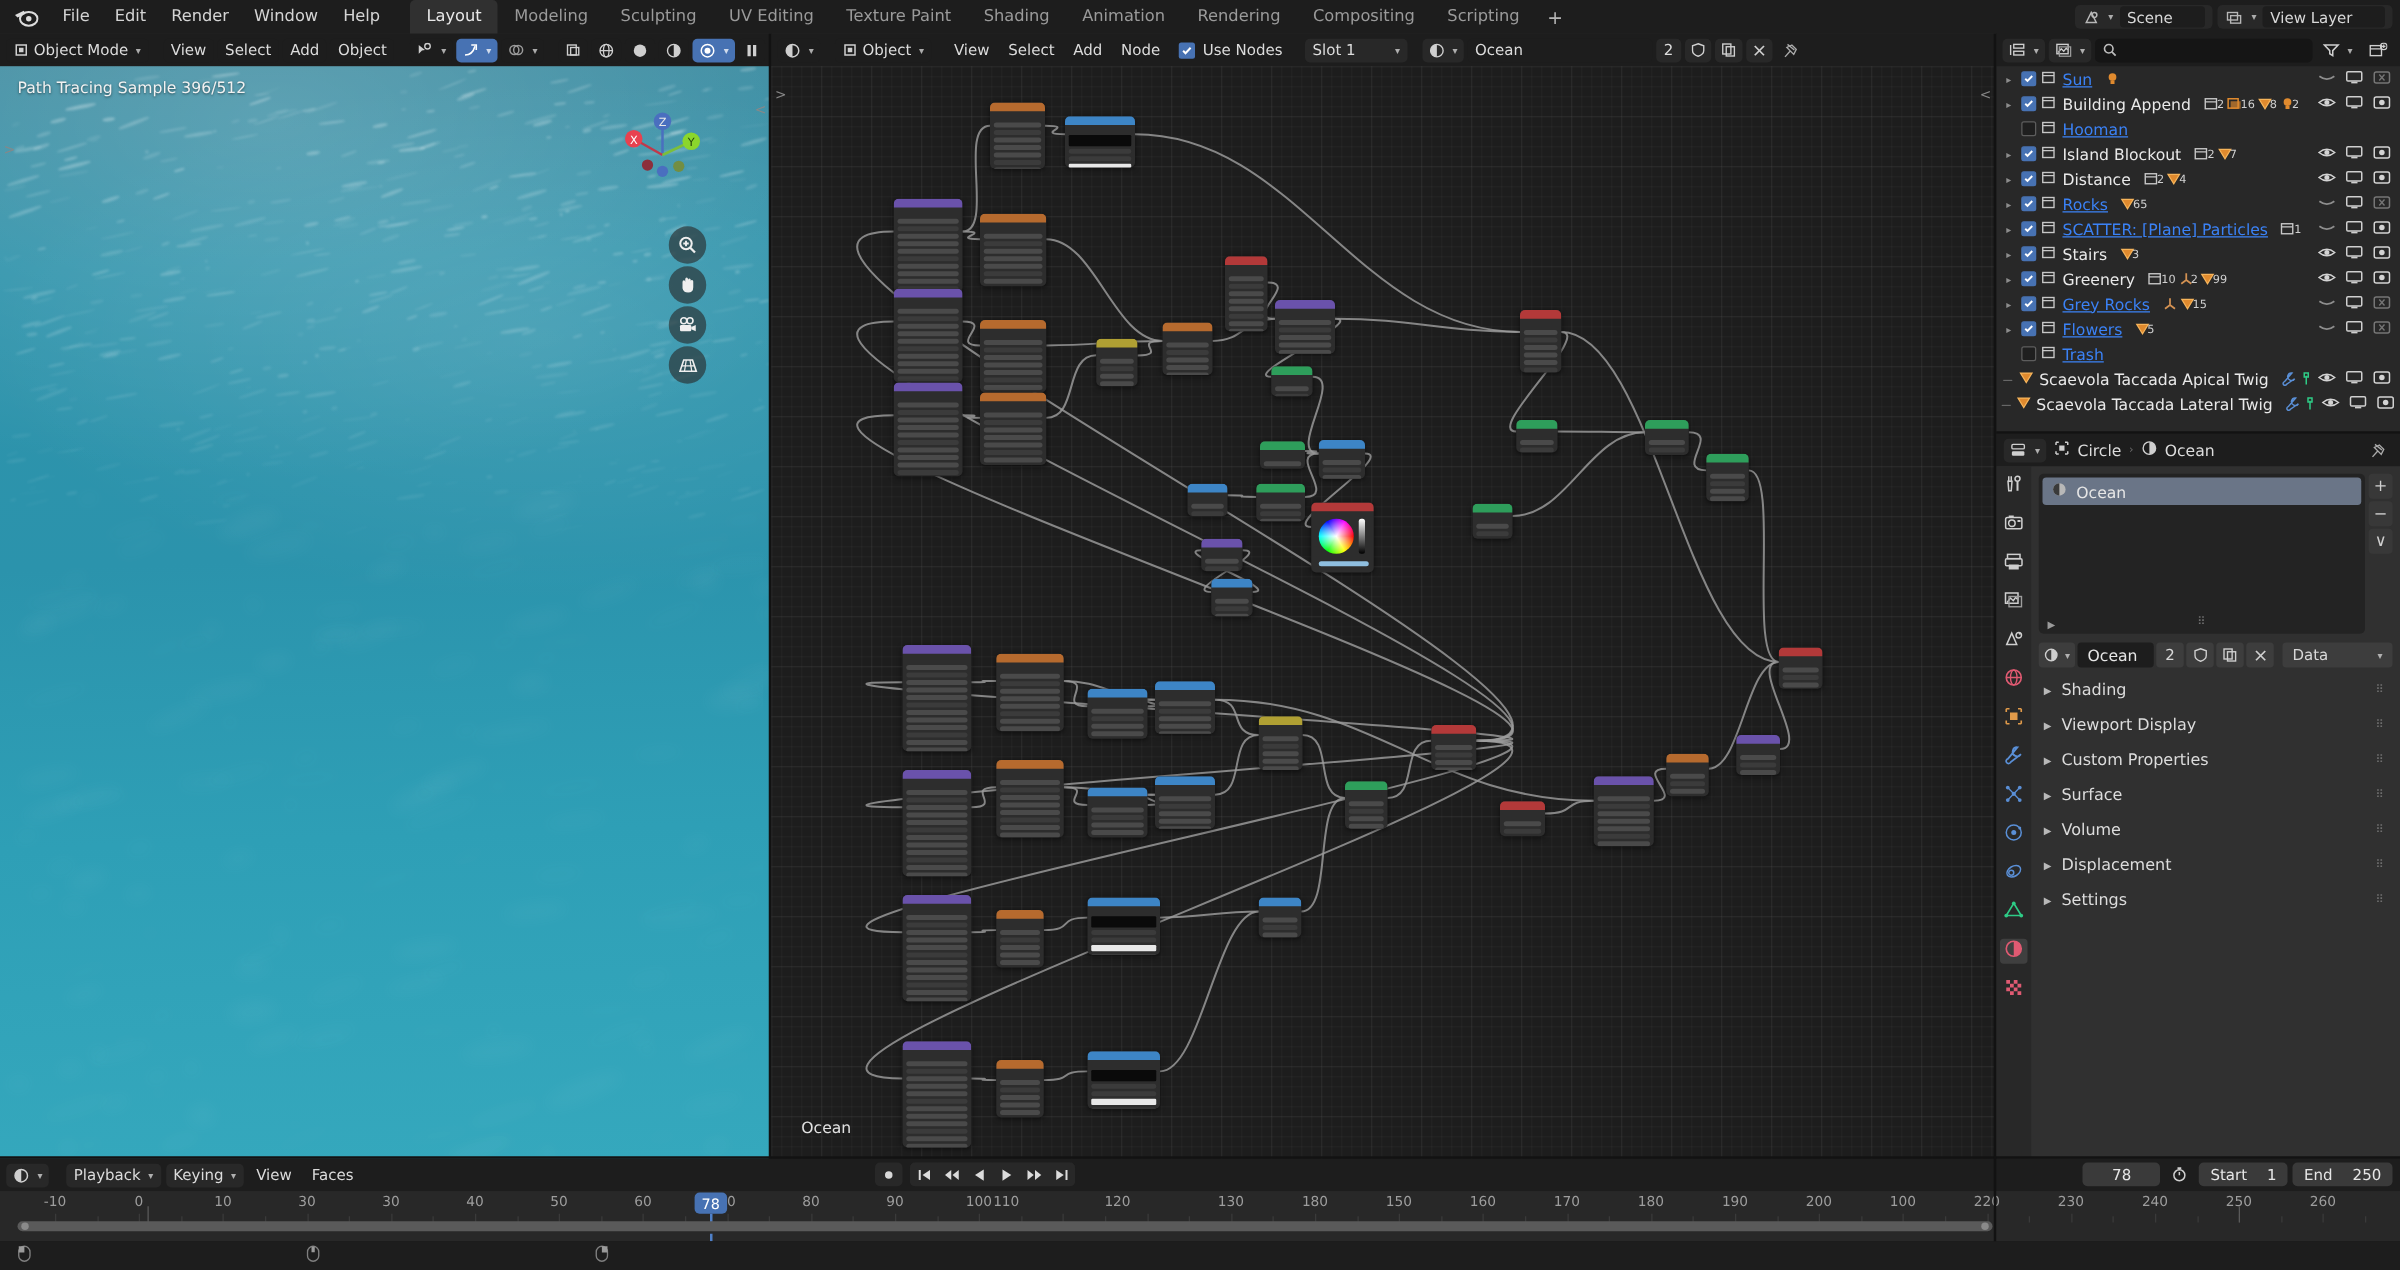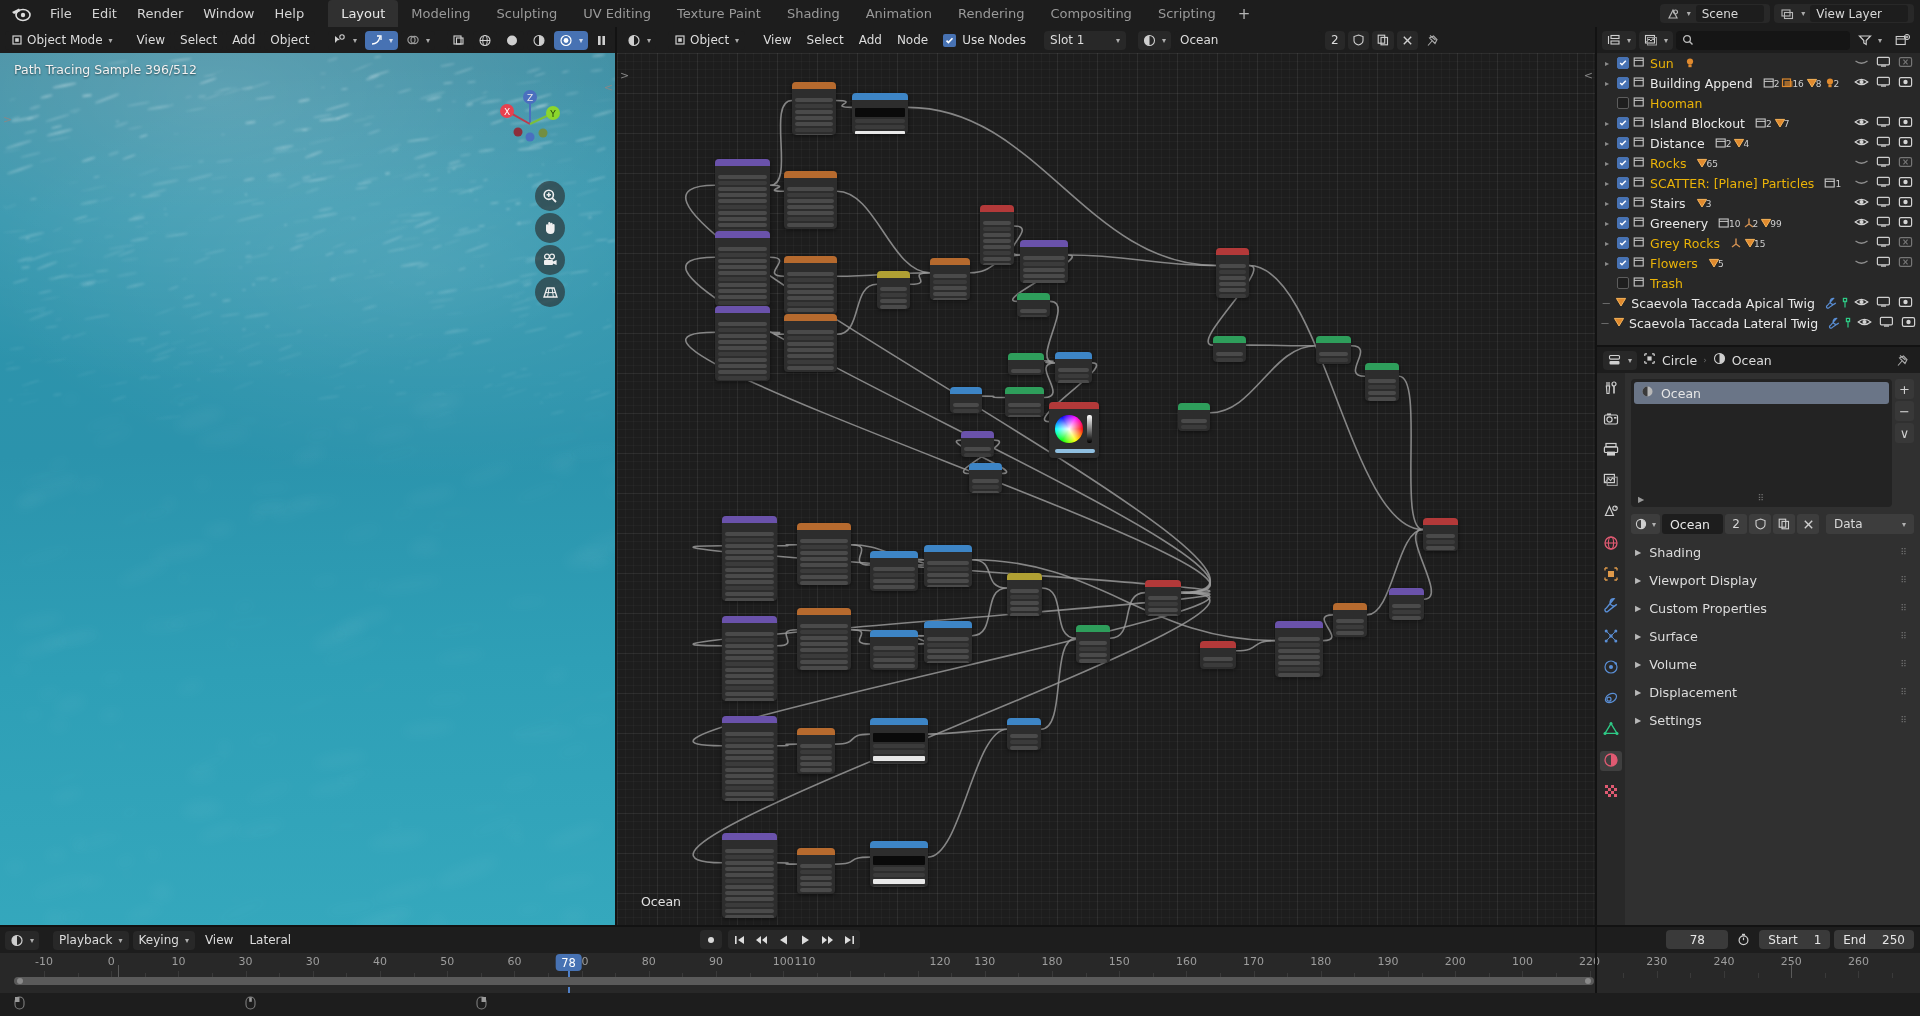--- a/index.html
+++ b/index.html
@@ -107,21 +107,21 @@
   #outliner{ left:1597px; top:27px; width:323px; height:320px; background:#282828;}
   .ol-body{ position:absolute; left:0; top:26px; width:323px; height:294px; overflow:hidden; }
   .ol-row{ display:flex; align-items:center; height:20px; padding-left:4px; font-size:12.5px; gap:4px; }
   .ol-disc{ width:12px; text-align:center; color:#8d8d8d; font-size:8px; }
   .ol-chk{
     width:12px; height:12px; border:1px solid #5d5d5d; border-radius:2px; background:#1f1f1f;
     display:flex; align-items:center; justify-content:center; flex:none;
   }
   .ol-chk.on{ background:#4772b3; border-color:#4772b3;}
   .ol-name{ white-space:nowrap; }
-  .dim{ color:#eab308; }
+  .dim{ color:#3b82f6;text-decoration:underline; }
   .bright{ color:#e9e9e9; }
   .ol-badges{ display:flex; align-items:center; gap:2px; margin-left:6px; }
   .badge{ position:relative; display:flex; align-items:center; }
   .badge .cnt{ font-size:9px; color:#cfcfcf; margin-left:-2px; align-self:flex-end; }
   .ol-right{ margin-left:auto; display:flex; align-items:center; gap:7px; padding-right:7px;}
   .searchbox{
     flex:1; background:#151515; border-radius:4px; height:19px; display:flex; align-items:center;
     padding:0 6px; gap:5px; min-width:40px;
   }
 
@@ -2568,21 +2568,21 @@
           <span class="caret">▾</span>
         </div>
       <div class="hbtn">
           <span>Keying</span>
           <span class="caret">▾</span>
         </div>
       <div class="hbtn flat">
           <span>View</span>
         </div>
       <div class="hbtn flat">
-          <span>Lateral</span>
+          <span>Faces</span>
         </div>
 
       <div class="tl-center">
         <div class="pbtn" style="border-radius:4px; margin-right:3px;">
           <svg width="12" height="12" viewBox="0 0 12 12">
               <circle cx="6" cy="6" r="3" fill="#d8d8d8"></circle>
             </svg>
         </div>
         <div class="pgroup">
           <div class="pbtn">
@@ -2675,21 +2675,21 @@
         <span class="tickline" style="left:682.4000000000001px;top:20px;height:5px"></span>
         <span class="tick" style="left:716px">90</span>
         <span class="tickline" style="left:716px;top:18px;height:7px"></span>
         <span class="tickline" style="left:749.6px;top:20px;height:5px"></span>
         <span class="tick" style="left:783.2px">100</span>
         <span class="tickline" style="left:783.2px;top:18px;height:7px"></span>
         <span class="tickline" style="left:816.8000000000001px;top:20px;height:5px"></span>
         <span class="tick" style="left:805px">110</span>
         <span class="tickline" style="left:850.4000000000001px;top:18px;height:7px"></span>
         <span class="tickline" style="left:884.0000000000001px;top:20px;height:5px"></span>
-        <span class="tick" style="left:940px">120</span>
+        <span class="tick" style="left:894px">120</span>
         <span class="tickline" style="left:917.6px;top:18px;height:7px"></span>
         <span class="tickline" style="left:951.2px;top:20px;height:5px"></span>
         <span class="tick" style="left:984.8000000000001px">130</span>
         <span class="tickline" style="left:984.8000000000001px;top:18px;height:7px"></span>
         <span class="tickline" style="left:1018.4000000000001px;top:20px;height:5px"></span>
         <span class="tick" style="left:1052px">180</span>
         <span class="tickline" style="left:1052px;top:18px;height:7px"></span>
         <span class="tickline" style="left:1085.6px;top:20px;height:5px"></span>
         <span class="tick" style="left:1119.2px">150</span>
         <span class="tickline" style="left:1119.2px;top:18px;height:7px"></span>

